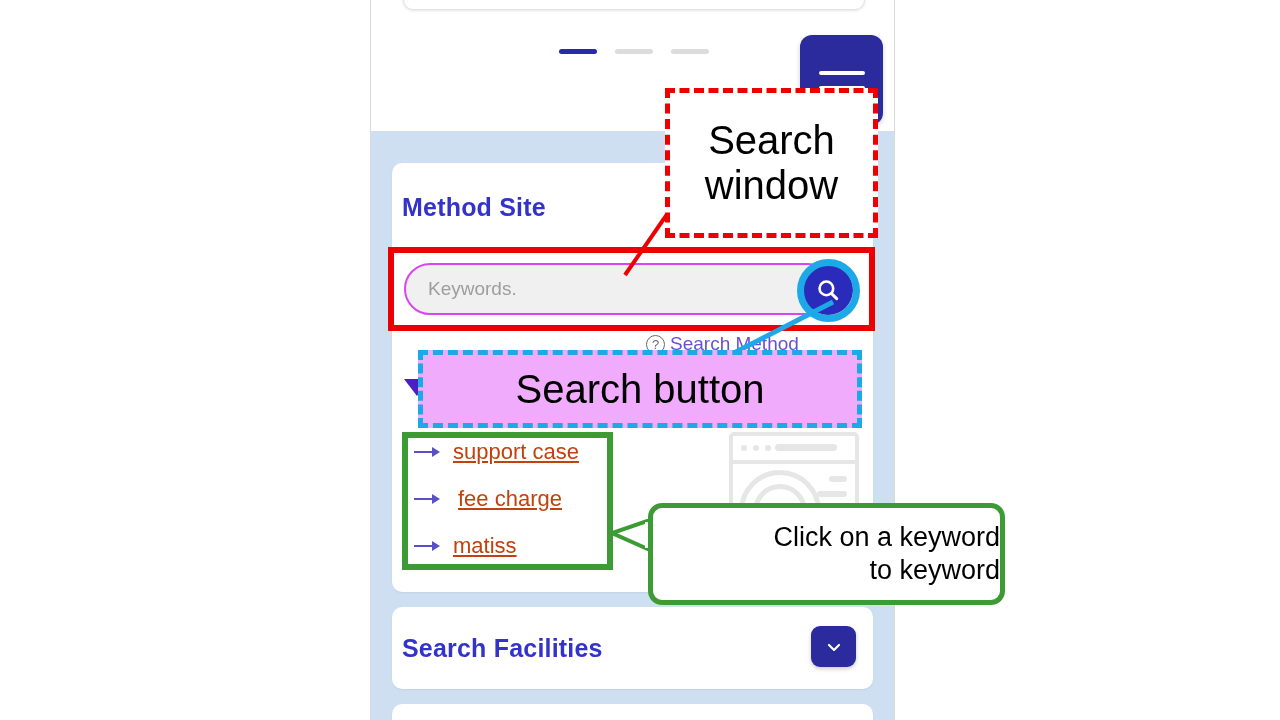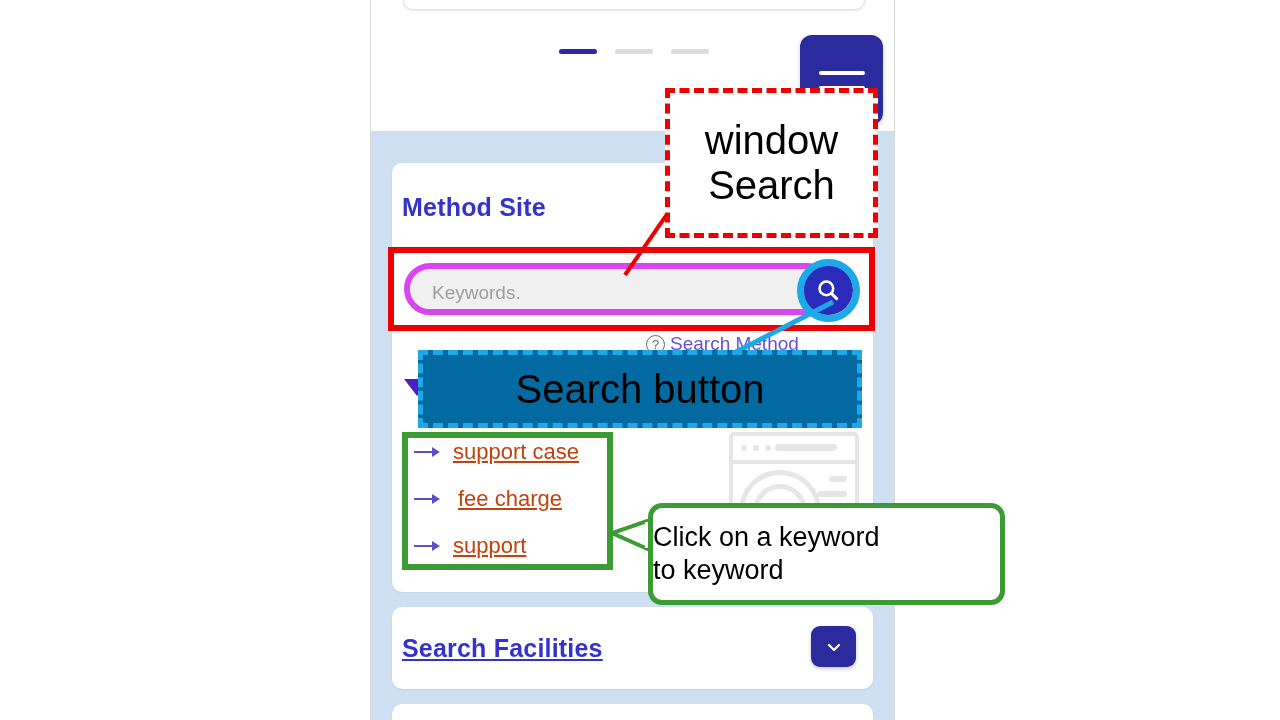--- a/index.html
+++ b/index.html
@@ -54,26 +54,26 @@
   }
   #card-site{left:22px;top:163px;width:481px;height:429px;}
   #card-fac{left:22px;top:607px;width:481px;height:82px;}
   #card-next{left:22px;top:704px;width:481px;height:60px;}
 
   .card-title{
     position:absolute;font-size:25px;font-weight:bold;color:#3333cc;
     letter-spacing:.2px;white-space:nowrap;
   }
   #title-site{left:402px;top:193px;}
-  #title-fac{left:402px;top:634px;text-decoration:underline;}
+  #title-fac{left:402px;top:634px;}
 
   
   .search-field{
     position:absolute;left:404px;top:263px;width:430px;height:52px;
-    background:#f0f0f0;border:6px solid #d946ef;border-radius:26px;
+    background:#f0f0f0;border:2px solid #d946ef;border-radius:26px;
     box-sizing:border-box;
   }
   .search-field .ph{
     position:absolute;left:22px;top:13px;font-size:19px;color:#9d9d9d;
   }
   .search-btn{
     position:absolute;left:803px;top:265px;width:50px;height:50px;
     border-radius:50%;background:#2b2bbb;
     display:flex;align-items:center;justify-content:center;
     box-shadow:0 1px 3px rgba(0,0,0,.25);
@@ -160,34 +160,34 @@
     display:flex;flex-direction:column;align-items:center;justify-content:center;
   }
   #lbl-red span{font-size:40px;color:#000;line-height:1.12;}
 
   #box-cyan-ring{
     left:797px;top:259px;width:63px;height:63px;
     border:7px solid #1da8e8;border-radius:50%;box-sizing:border-box;
   }
   #lbl-cyan{
     left:418px;top:350px;width:444px;height:78px;
-    background:#0369a1;border:5px dashed #1da8e8;box-sizing:border-box;
+    background:#f0abfc;border:5px dashed #1da8e8;box-sizing:border-box;
     display:flex;align-items:center;justify-content:center;
   }
   #lbl-cyan span{font-size:40px;color:#000;}
 
   #box-green{
     left:402px;top:432px;width:211px;height:138px;
     border:6px solid #3d9b35;box-sizing:border-box;
   }
   #bubble-green{
     left:648px;top:503px;width:357px;height:102px;
     background:#ffffff;border:5px solid #3d9b35;border-radius:14px;
     box-sizing:border-box;
-    display:flex;flex-direction:column;align-items:flex-start;justify-content:center;
+    display:flex;flex-direction:column;align-items:flex-end;justify-content:center;
   }
   #bubble-green span{font-size:27px;color:#000;line-height:1.22;}
   #bubble-tail{
     left:612px;top:519px;width:40px;height:32px;
   }
 
   .leader{position:absolute;pointer-events:none;}
 </style>
 </head>
 <body>
@@ -262,40 +262,40 @@
       <span class="shaft"></span>
       <span class="head"></span>
     </span>
   <a href="#">fee charge</a>
 </div>
 <div class="kw" style="left:414px;top:533px;">
   <span class="arw">
       <span class="shaft"></span>
       <span class="head"></span>
     </span>
-  <a href="#">support</a>
+  <a href="#">matiss</a>
 </div>
 
 <div class="card-title" id="title-fac">Search Facilities</div>
 
 <div class="chev-btn">
   <svg width="20" height="20" viewBox="0 0 24 24">
     <polyline points="6,9.5 12,15.5 18,9.5" fill="none" stroke="#ffffff" stroke-width="2.6" stroke-linecap="round" stroke-linejoin="round"></polyline>
   </svg>
 </div>
 
 <svg class="leader" style="left:600px;top:200px;width:120px;height:90px;">
   <line x1="70" y1="10" x2="25" y2="75" stroke="#ee0000" stroke-width="4"></line>
 </svg>
 
 <div class="ov" id="box-red"></div>
 
 <div class="ov" id="lbl-red">
+  <span>Search</span>
   <span>window</span>
-  <span>Search</span>
 </div>
 
 <div class="ov" id="box-cyan-ring"></div>
 
 <svg class="leader" style="left:690px;top:295px;width:150px;height:70px;">
   <line x1="143" y1="7" x2="40" y2="60" stroke="#1da8e8" stroke-width="5"></line>
 </svg>
 
 <div class="ov" id="lbl-cyan">
   <span>Search button</span>

